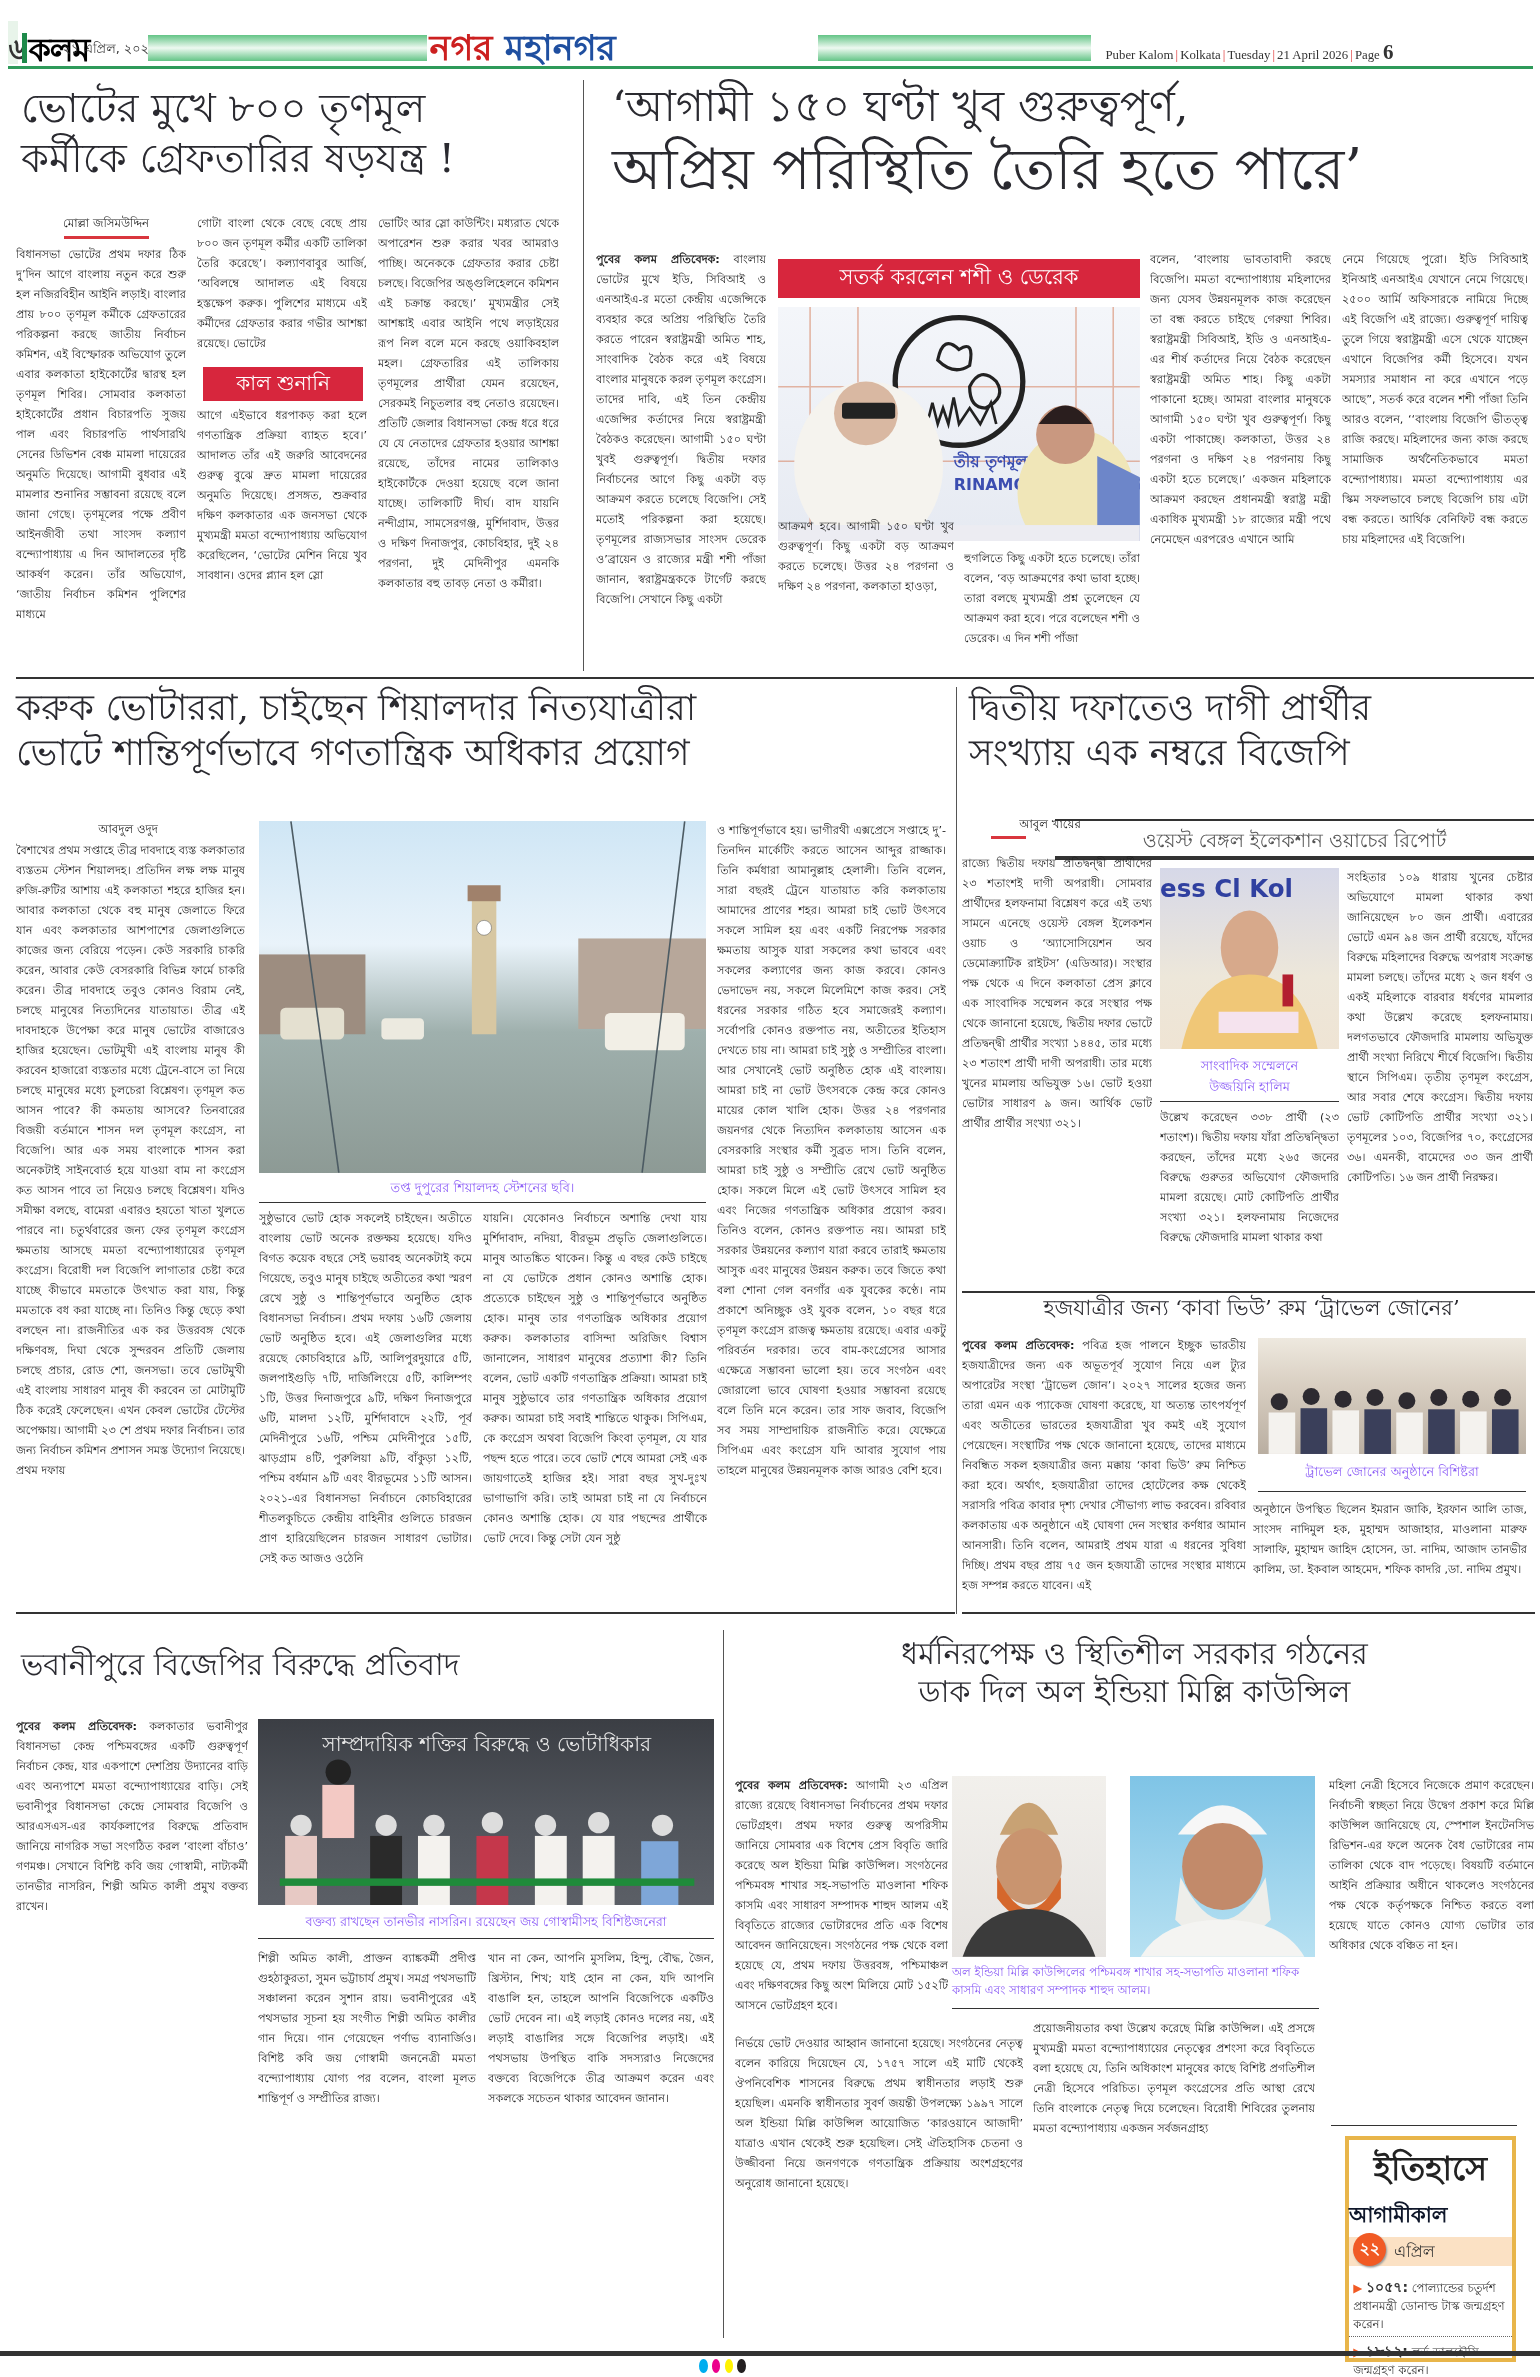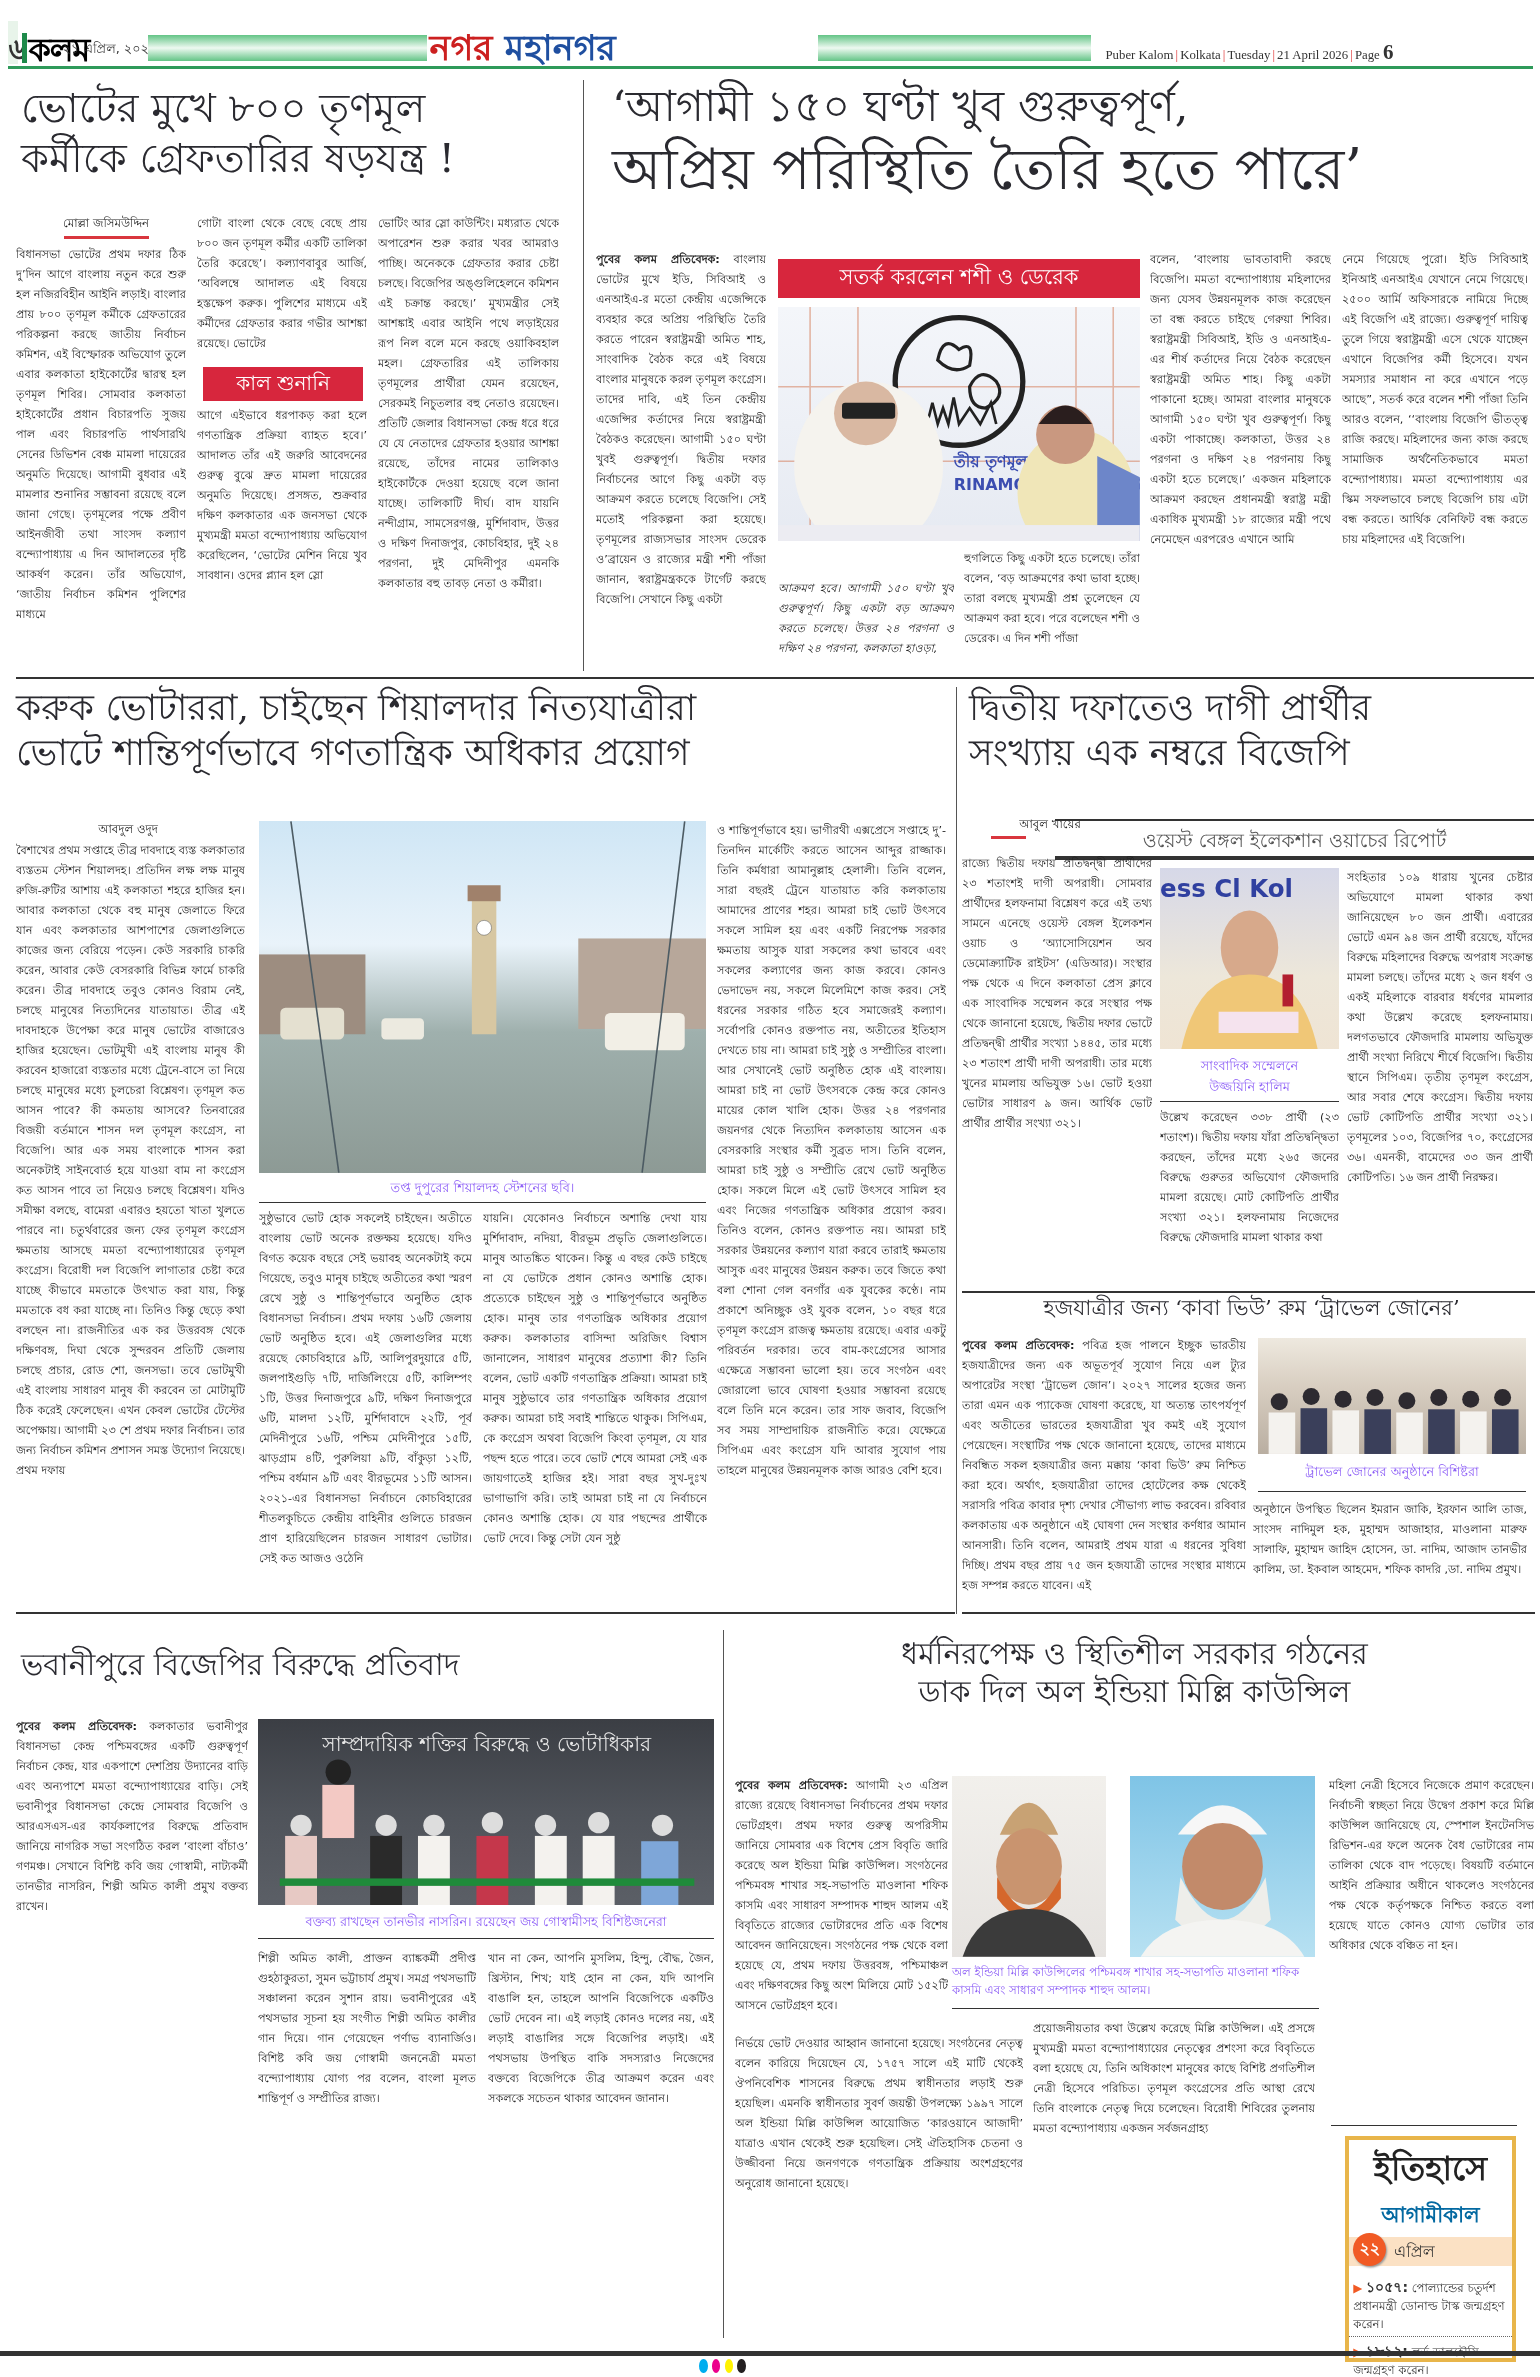--- a/index.html
+++ b/index.html
@@ -40,21 +40,21 @@
   .vrule { width: 1.1px; background: #555; }
 
   .redbox { background: #d7263d; color: #fff; font-family: "DejaVu Serif", serif; text-align: center; display: flex; align-items: center; justify-content: center; }
 
   .photo { overflow: hidden; }
   .caption { font-size: 12.8px; text-align: center; color: #8b5cf6; }
 
   
   .hist { border: 4.3px solid #e8b54a; background: #fff; }
   .hist-title { font: bold 33px "DejaVu Serif", serif; color: #222; text-align: center; }
-  .hist-sub { font: bold 21px "DejaVu Serif", serif; color: #0369a1; text-align: center; }
+  .hist-sub { font: bold 21px "DejaVu Serif", serif; color: #0f172a; }
   .hist-band { background: #fbe1c4; height: 29px; }
   .hist-badge { width: 33px; height: 33px; border-radius: 50%; background: #f15a24; color: #fff; font: bold 16px "DejaVu Sans", sans-serif; display: flex; align-items: center; justify-content: center; box-shadow: 1.1px 1.6px 2.1px #999; }
   .hist-item { font-size: 11.7px; line-height: 18px; color: #333; }
   .hist-item .arrow { color: #f15a24; font-weight: bold; }
   .hist-item .yr { font-weight: bold; font-size: 14px; }
 
   .reg-dots { display: flex; gap: 4.3px; }
   .reg-dots span { width: 8.5px; height: 14px; border-radius: 50%; display: inline-block; }
 </style>
 </head>
@@ -117,21 +117,21 @@
     <ellipse cx="170" cy="300" rx="140" ry="160" fill="#f5f3ee"></ellipse>
     <circle cx="165" cy="200" r="60" fill="#d9b8a2"></circle>
     <rect x="120" y="180" width="100" height="30" rx="6" fill="#222"></rect>
     <ellipse cx="560" cy="350" rx="110" ry="120" fill="#f0e6b8"></ellipse>
     <path d="M600 280 l80 40 l0 120 l-80 0z" fill="#6d86c9"></path>
     <circle cx="540" cy="240" r="55" fill="#c99880"></circle>
     <path d="M490 220 q50 -70 100 0z" fill="#2a1e1e"></path>
     <rect x="0" y="410" width="680" height="30" fill="#ececf2"></rect>
   </svg>
 </div>
-<div class="abs col" style="left:778px; top:579px; width:176px; height:128px;font-style:italic;">আক্রমণ হবে। আগামী ১৫০ ঘণ্টা খুব গুরুত্বপূর্ণ। কিছু একটা বড় আক্রমণ করতে চলেছে। উত্তর ২৪ পরগনা ও দক্ষিণ ২৪ পরগনা, কলকাতা হাওড়া,</div>
+<div class="abs col" style="left:778px; top:517px; width:176px; height:128px;">আক্রমণ হবে। আগামী ১৫০ ঘণ্টা খুব গুরুত্বপূর্ণ। কিছু একটা বড় আক্রমণ করতে চলেছে। উত্তর ২৪ পরগনা ও দক্ষিণ ২৪ পরগনা, কলকাতা হাওড়া,</div>
 <div class="abs col" style="left:964px; top:549px; width:176px; height:128px;">হুগলিতে কিছু একটা হতে চলেছে। তাঁরা বলেন, ‘বড় আক্রমণের কথা ভাবা হচ্ছে। তারা বলছে মুখ্যমন্ত্রী প্রশ্ন তুলেছেন যে আক্রমণ করা হবে। পরে বলেছেন শশী ও ডেরেক। এ দিন শশী পাঁজা</div>
 <div class="abs col" style="left:1150px; top:250px; width:181px; height:426px;">বলেন, ‘বাংলায় ভাবতাবাদী করছে বিজেপি। মমতা বন্দ্যোপাধ্যায় মহিলাদের জন্য যেসব উন্নয়নমূলক কাজ করেছেন তা বন্ধ করতে চাইছে গেরুয়া শিবির। স্বরাষ্ট্রমন্ত্রী সিবিআই, ইডি ও এনআইএ-এর শীর্ষ কর্তাদের নিয়ে বৈঠক করেছেন স্বরাষ্ট্রমন্ত্রী অমিত শাহ। কিছু একটা পাকানো হচ্ছে। আমরা বাংলার মানুষকে আগামী ১৫০ ঘণ্টা খুব গুরুত্বপূর্ণ। কিছু একটা পাকাচ্ছে। কলকাতা, উত্তর ২৪ পরগনা ও দক্ষিণ ২৪ পরগনায় কিছু একটা হতে চলেছে।’ একজন মহিলাকে আক্রমণ করছেন প্রধানমন্ত্রী স্বরাষ্ট্র মন্ত্রী একাধিক মুখ্যমন্ত্রী ১৮ রাজ্যের মন্ত্রী পথে নেমেছেন এরপরেও এখানে আমি</div>
 <div class="abs col" style="left:1342px; top:250px; width:186px; height:426px;">নেমে গিয়েছে পুরো। ইডি সিবিআই ইনিআই এনআইএ যেখানে নেমে গিয়েছে। ২৫০০ আর্মি অফিসারকে নামিয়ে দিচ্ছে এই বিজেপি এই রাজ্যে। গুরুত্বপূর্ণ দায়িত্ব তুলে গিয়ে স্বরাষ্ট্রমন্ত্রী এসে থেকে যাচ্ছেন এখানে বিজেপির কর্মী হিসেবে। যখন সমস্যার সমাধান না করে এখানে পড়ে আছে”, সতর্ক করে বলেন শশী পাঁজা তিনি আরও বলেন, ‘‘বাংলায় বিজেপি ভীতত্ত্ব রাজি করছে। মহিলাদের জন্য কাজ করছে সামাজিক অর্থনৈতিকভাবে মমতা বন্দ্যোপাধ্যায়। মমতা বন্দ্যোপাধ্যায় এর স্কিম সফলভাবে চলছে বিজেপি চায় এটা বন্ধ করতে। আর্থিক বেনিফিট বন্ধ করতে চায় মহিলাদের এই বিজেপি।</div>
 <div class="abs rule" style="left:16px; top:677px; width:1518px; height:1.6px;"></div>
 
 <div class="abs" style="left:16px; top:685px; width:937px;">
   <div class="hl hl-l">করুক ভোটাররা, চাইছেন শিয়ালদার নিত্যযাত্রীরা</div>
   <div class="hl hl-l">ভোটে শান্তিপূর্ণভাবে গণতান্ত্রিক অধিকার প্রয়োগ</div>
 </div>
 <div class="abs byline" style="left:16px; top:820px; width:224px;">আবদুল ওদুদ</div>

